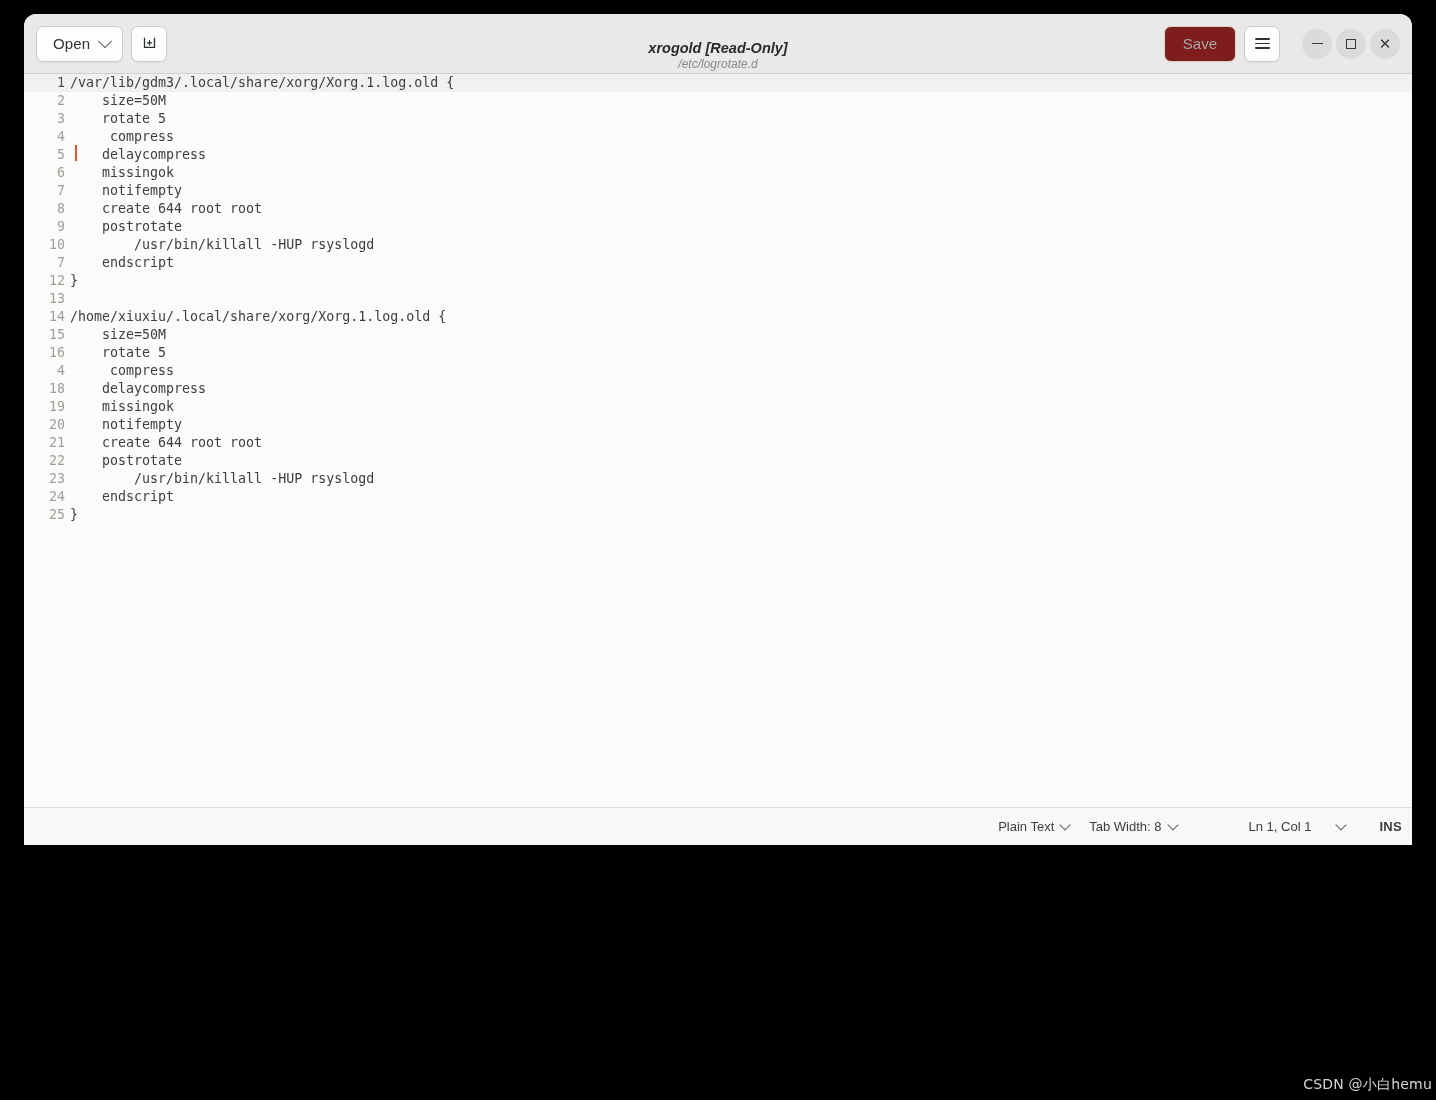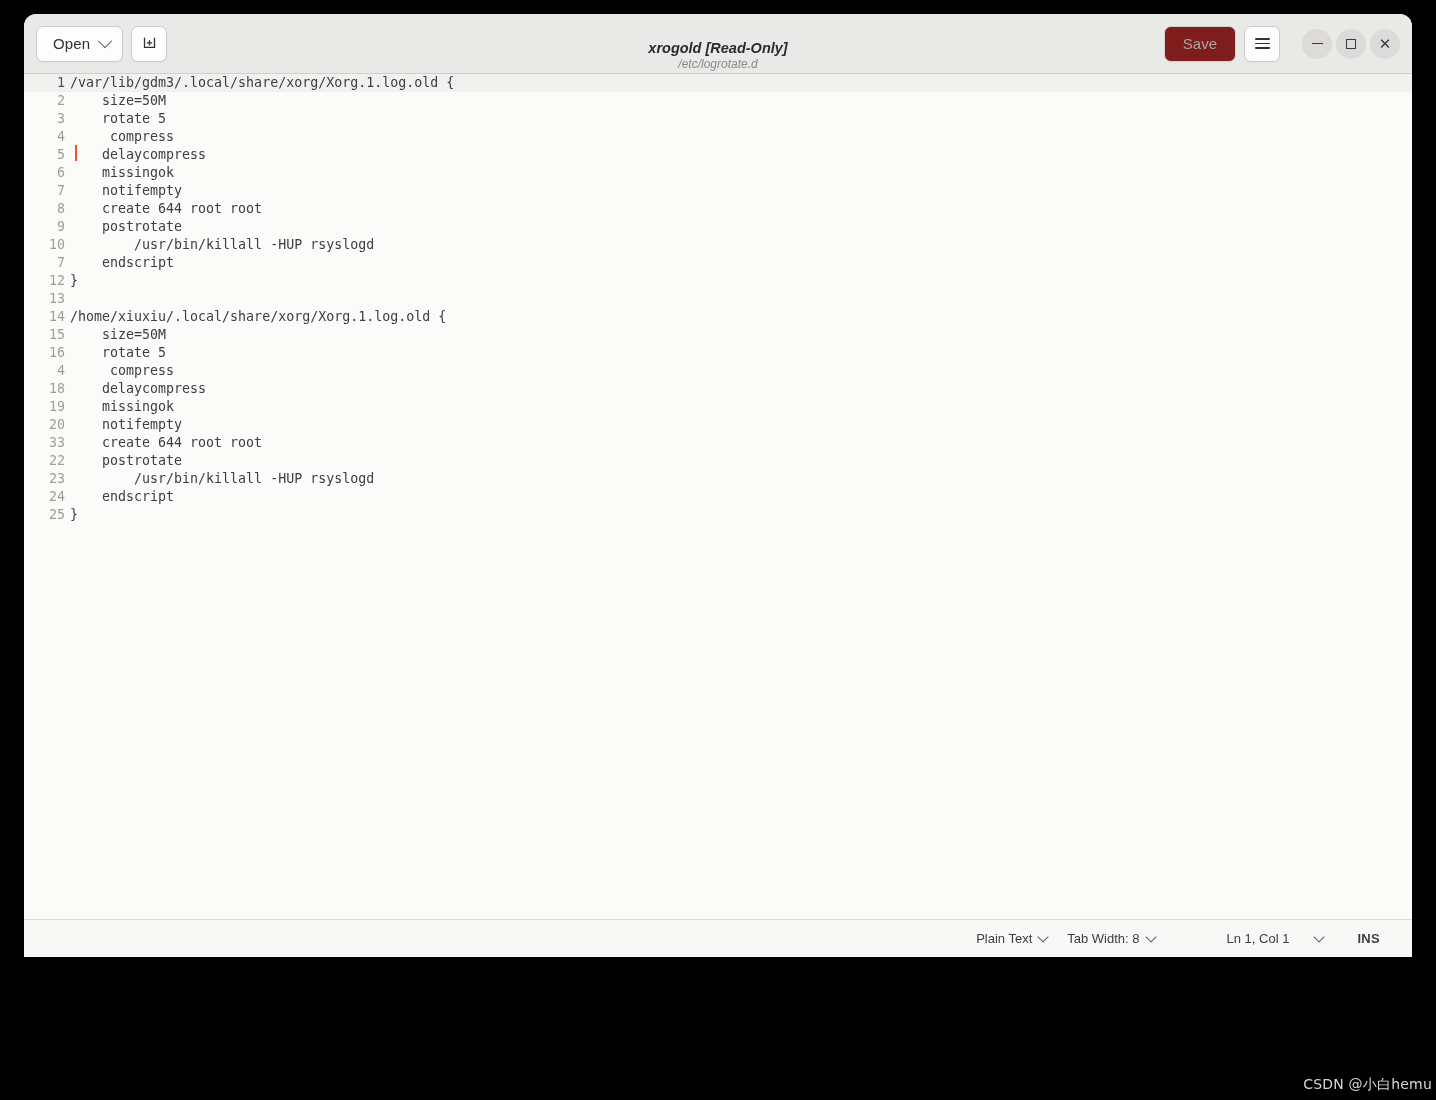--- a/index.html
+++ b/index.html
@@ -20,21 +20,21 @@
     height: 1100px;
     background: #000000;
   }
 
   
   #window {
     position: absolute;
     left: 24px;
     top: 14px;
     width: 1388px;
-    height: 943px;
+    height: 831px;
     background: #fbfbfa;
     border-top-left-radius: 12px;
     border-top-right-radius: 12px;
     overflow: hidden;
     display: flex;
     flex-direction: column;
     box-shadow: 0 0 0 1px rgba(0,0,0,0.12);
   }
 
   
@@ -217,21 +217,20 @@
 
   
   #statusbar {
     height: 38px;
     min-height: 38px;
     background: #f8f8f7;
     border-top: 1px solid #dddbd8;
     display: flex;
     align-items: center;
     justify-content: flex-end;
-    padding-right: 22px;
     box-sizing: border-box;
     font-size: 13px;
     color: #3a3f41;
     gap: 0px;
   }
   .sb-item {
     display: flex;
     align-items: center;
     gap: 7px;
     padding: 4px 10px;
@@ -330,21 +329,21 @@
           <div class="code-line"><div class="ln">7</div><div class="src">    endscript</div></div>
           <div class="code-line"><div class="ln">12</div><div class="src">}</div></div>
           <div class="code-line"><div class="ln">13</div><div class="src"></div></div>
           <div class="code-line"><div class="ln">14</div><div class="src">/home/xiuxiu/.local/share/xorg/Xorg.1.log.old {</div></div>
           <div class="code-line"><div class="ln">15</div><div class="src">    size=50M</div></div>
           <div class="code-line"><div class="ln">16</div><div class="src">    rotate 5</div></div>
           <div class="code-line"><div class="ln">4</div><div class="src">     compress</div></div>
           <div class="code-line"><div class="ln">18</div><div class="src">    delaycompress</div></div>
           <div class="code-line"><div class="ln">19</div><div class="src">    missingok</div></div>
           <div class="code-line"><div class="ln">20</div><div class="src">    notifempty</div></div>
-          <div class="code-line"><div class="ln">33</div><div class="src">    create 644 root root</div></div>
+          <div class="code-line"><div class="ln">21</div><div class="src">    create 644 root root</div></div>
           <div class="code-line"><div class="ln">22</div><div class="src">    postrotate</div></div>
           <div class="code-line"><div class="ln">23</div><div class="src">        /usr/bin/killall -HUP rsyslogd</div></div>
           <div class="code-line"><div class="ln">24</div><div class="src">    endscript</div></div>
           <div class="code-line"><div class="ln">25</div><div class="src">}</div></div>
         </div>
       <div id="caret" style="background: rgb(232, 84, 47);"></div>
     </div>
 
     <div id="statusbar">
       <div class="sb-item" id="sb-language">

